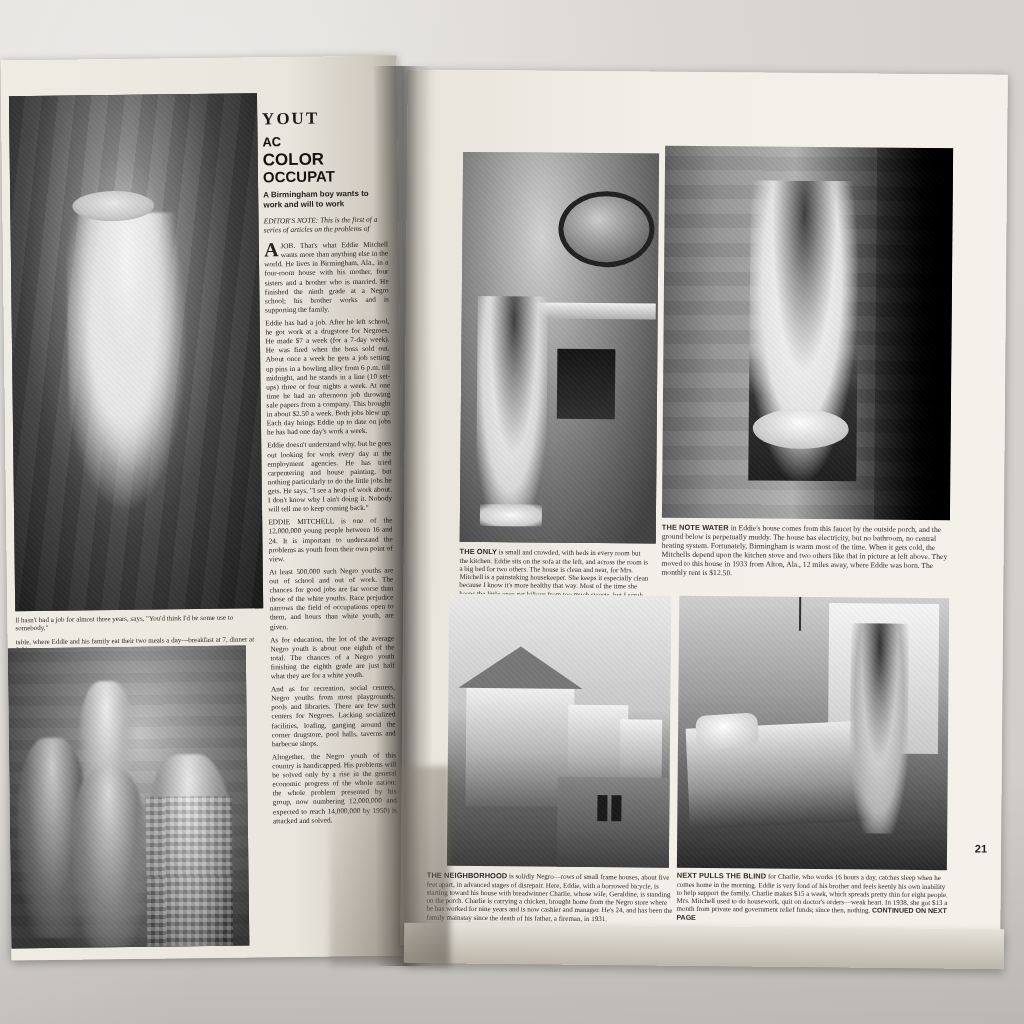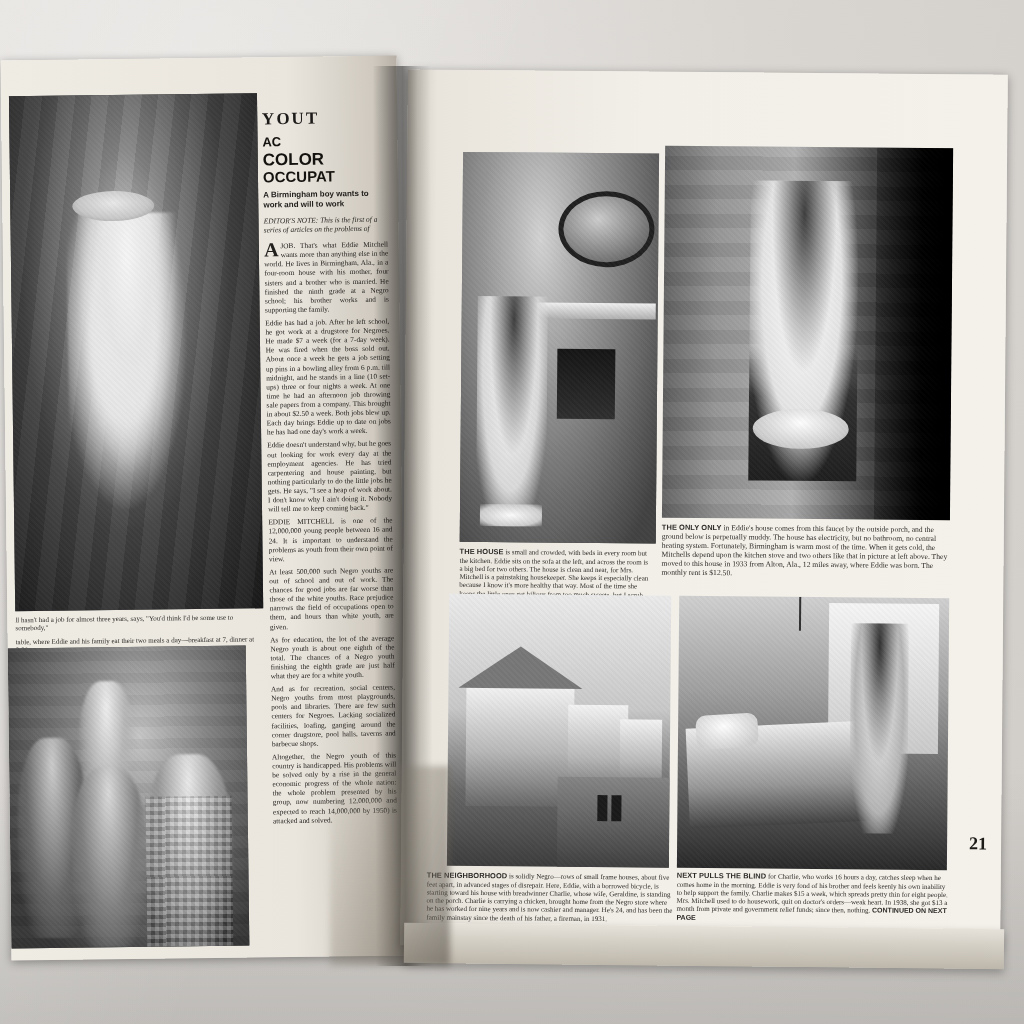--- a/index.html
+++ b/index.html
@@ -363,23 +363,23 @@
     transform: rotate(-4deg);
   }
   #photo-blind .bulb {
     position: absolute; left: 120px; top: 0px; width: 2px; height: 34px;
     background: #3a352e;
   }
 
   #folio {
     position: absolute;
     right: 14px; bottom: 96px;
-    font-family: Liberation Serif, serif;
-    font-weight: bold;
-    font-size: 18px;
+    font-family: Liberation Sans, sans-serif;
+    font-weight: bold;
+    font-size: 11px;
     color: #1c1a17;
   }
   .continued {
     font-family: "Liberation Sans", sans-serif;
     font-weight: bold;
     font-size: 7px;
   }
 </style>
 </head>
 <body>
@@ -445,26 +445,26 @@
 
     <div class="photo rp" id="photo-water">
       <div class="siding"></div>
       <div class="door"></div>
       <div class="man"></div>
       <div class="basin"></div>
       <div class="grain"></div>
     </div>
 
     <div class="caption tiny" style="left:56px; top:478px; width:190px;">
-      <span class="cap-lead">THE HOUSE</span>
+      <span class="cap-lead">THE ONLY</span>
       <span>is small and crowded, with beds in every room but the kitchen. Eddie sits on the sofa at the left, and across the room is a big bed for two others. The house is clean and neat, for Mrs. Mitchell is a painstaking housekeeper. She keeps it especially clean because I know it's more healthy that way. Most of the time she keeps the little ones get bilious from too much sweets, but I scrub up line with oil and turpentine. I've always been the family doctor."</span>
     </div>
 
     <div class="caption small" style="left:258px; top:452px; width:288px;">
-      <span class="cap-lead">THE ONLY ONLY</span>
+      <span class="cap-lead">THE NOTE WATER</span>
       <span>in Eddie's house comes from this faucet by the outside porch, and the ground below is perpetually muddy. The house has electricity, but no bathroom, no central heating system. Fortunately, Birmingham is warm most of the time. When it gets cold, the Mitchells depend upon the kitchen stove and two others like that in picture at left above. They moved to this house in 1933 from Alton, Ala., 12 miles away, where Eddie was born. The monthly rent is $12.50.</span>
     </div>
 
     <div class="photo rp" id="photo-houses">
       <div class="h1"></div>
       <div class="h2"></div>
       <div class="h3"></div>
       <div class="road"></div>
       <div class="fig a"></div>
       <div class="fig b"></div>

